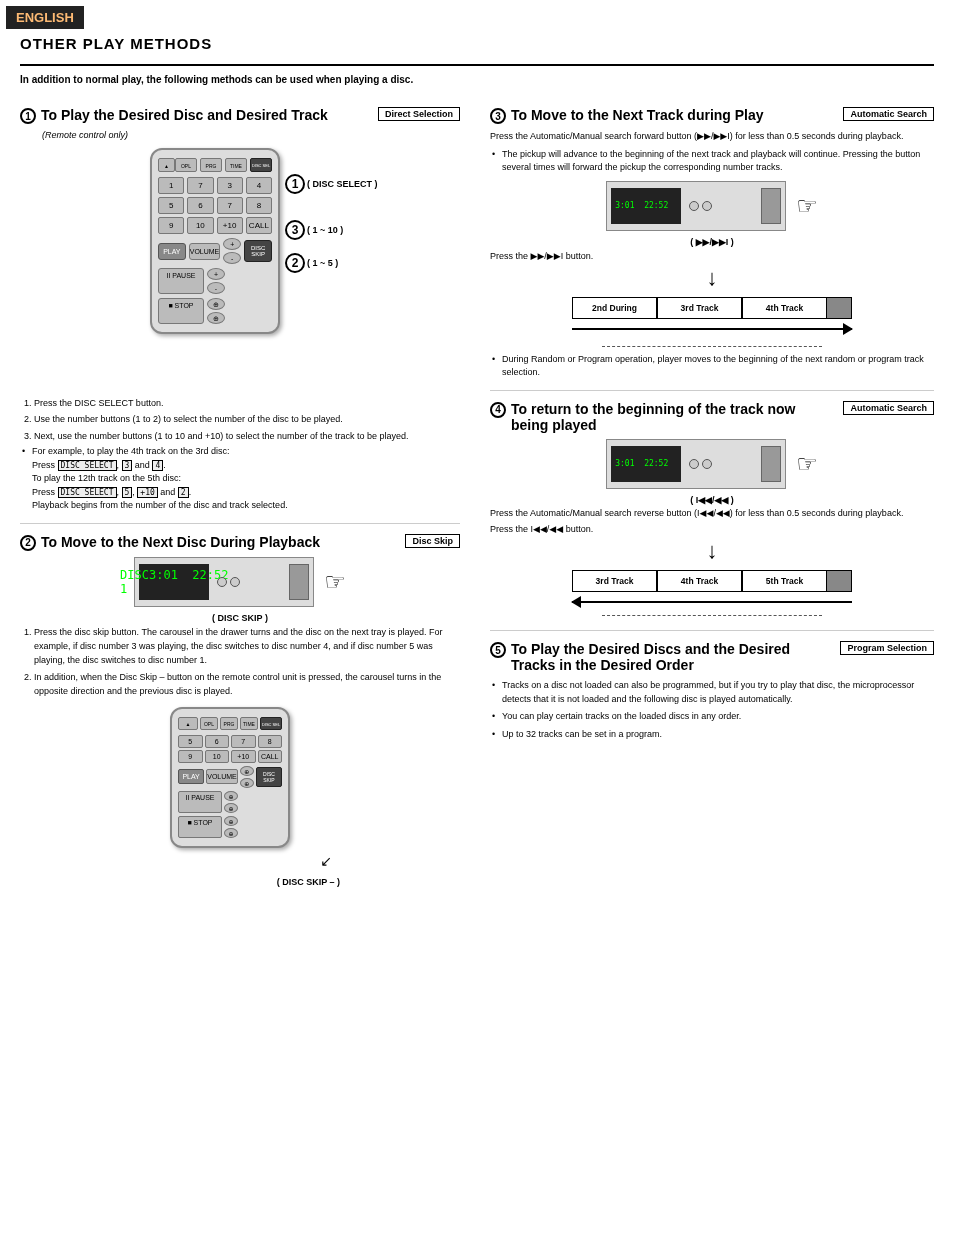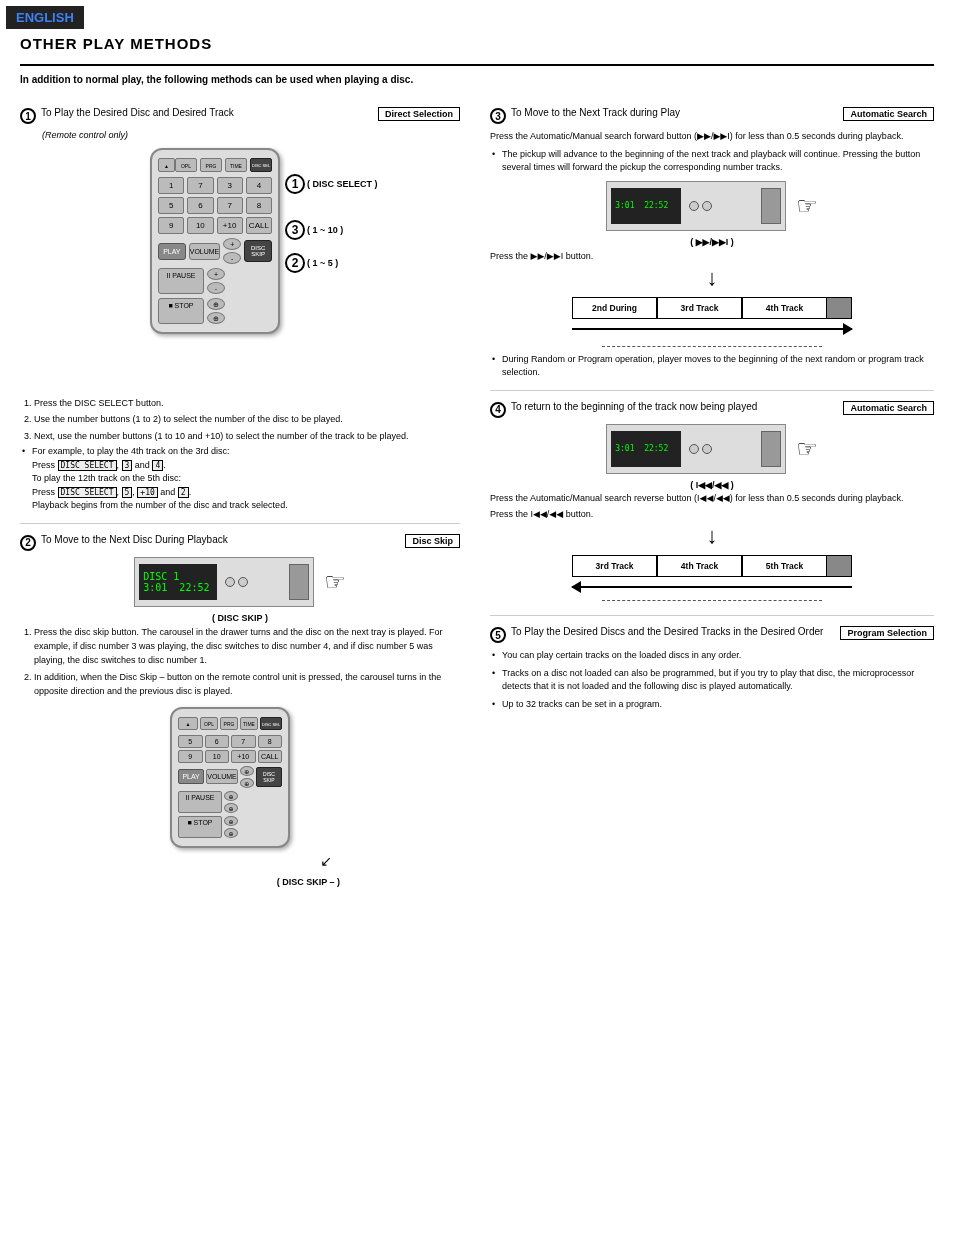--- a/index.html
+++ b/index.html
@@ -8,21 +8,21 @@
       font-size: 10px;
       background: #fff;
       width: 954px;
       min-height: 1237px;
       color: #000;
     }
 
     
     .header-bar {
       background: #222;
-      color: #3b82f6;
+      color: #fdba74;
       font-weight: bold;
       font-size: 13px;
       padding: 4px 10px;
       display: inline-block;
       margin: 6px 0 0 6px;
     }
 
     .page-content {
       padding: 6px 20px 20px 20px;
     }
@@ -188,22 +188,22 @@
       border-radius: 50%;
       font-size: 10px;
       font-weight: bold;
       margin-right: 5px;
       flex-shrink: 0;
       margin-top: 1px;
     }
 
     .method-title-text {
       flex: 1;
-      font-size: 10px;
-      font-weight: normal;
+      font-size: 14px;
+      font-weight: bold;
     }
 
     .right-badge {
       border: 1.5px solid #000;
       padding: 1px 6px;
       font-size: 9px;
       font-weight: bold;
       white-space: nowrap;
       margin-left: 8px;
     }
@@ -351,21 +351,21 @@
         <div class="method-header-row">
           <span class="circle-num">2</span>
           <span class="method-title-text">
             <span>To Move to the Next Disc During Playback</span>
           </span>
           <span class="right-badge">Disc Skip</span>
         </div>
 
         <div style="display:flex;justify-content:center;align-items:center;gap:10px;margin:6px 0;">
           <div class="player-box">
-            <div style="background:#222;color:#0f0;font-family:monospace;font-size:10px;padding:4px;width:78px;height:36px;display:flex;flex-direction:column;justify-content:center;">
+            <div style="background:#222;color:#0f0;font-family:monospace;font-size:12px;padding:4px;width:70px;height:36px;display:flex;flex-direction:row;justify-content:center;">
               <div>DISC 1</div>
               <div>3:01&nbsp;&nbsp;22:52</div>
             </div>
             <div style="display:flex;gap:3px;margin-left:4px;">
               <div style="width:10px;height:10px;border-radius:50%;border:1px solid #555;background:#ccc;"></div>
               <div style="width:10px;height:10px;border-radius:50%;border:1px solid #555;background:#ccc;"></div>
             </div>
             <div style="margin-left:auto;width:20px;height:36px;background:#999;border:1px solid #666;"></div>
           </div>
           <div style="font-size:24px;">☞</div>
@@ -543,22 +543,22 @@
 
       <div>
         <div class="method-header-row">
           <span class="circle-num">5</span>
           <span class="method-title-text">
             <span>To Play the Desired Discs and the Desired Tracks in the Desired Order</span>
           </span>
           <span class="right-badge">Program Selection</span>
         </div>
 
+        <div class="bullet-text">Tracks on a disc not loaded can also be programmed, but if you try to play that disc, the microprocessor detects that it is not loaded and the following disc is played automatically.</div>
         <div class="bullet-text">You can play certain tracks on the loaded discs in any order.</div>
-        <div class="bullet-text">Tracks on a disc not loaded can also be programmed, but if you try to play that disc, the microprocessor detects that it is not loaded and the following disc is played automatically.</div>
         <div class="bullet-text">Up to 32 tracks can be set in a program.</div>
       </div>
 
     </div>
 
   </div>
 
 </div>
 
 

